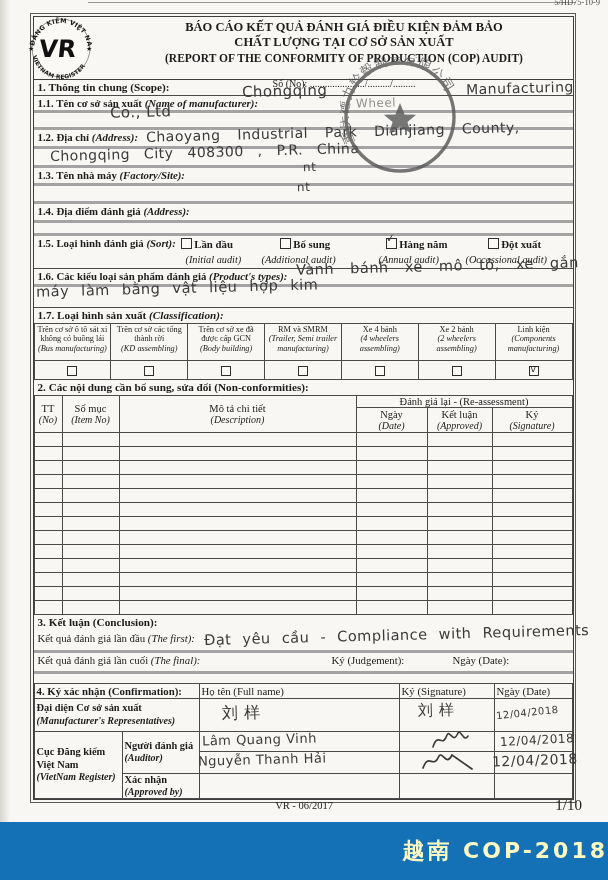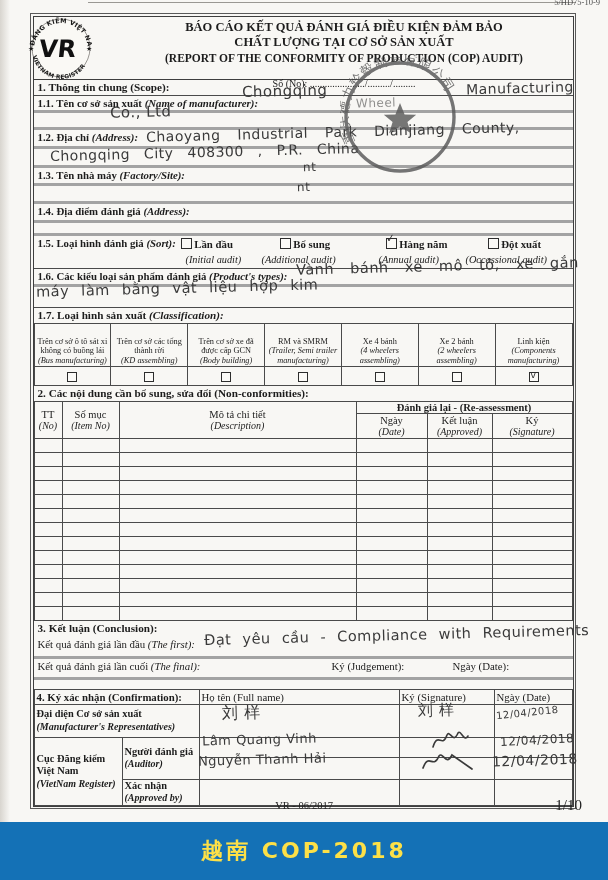--- a/index.html
+++ b/index.html
@@ -42,44 +42,44 @@
   .cb .mk{position:absolute;left:-1px;top:-7px;font-size:11px;color:#2f2f2f;
     font-family:"DejaVu Sans",sans-serif;transform:rotate(-8deg);}
   .cb .mk2{position:absolute;left:1px;top:-3px;font-size:9px;color:#2f2f2f;
     font-family:"DejaVu Sans",sans-serif;}
   .opt{position:absolute;top:2px;white-space:nowrap;font-weight:bold;}
   .optsub{position:absolute;top:0;font-style:italic;font-size:10.3px;white-space:nowrap;}
 
   table{border-collapse:collapse;table-layout:fixed;width:100%;}
   td,th{border:1px solid #4a4a4a;padding:0 2px;font-weight:normal;box-sizing:border-box;
     overflow:hidden;}
-  .t17 th{font-size:8.3px;line-height:1.18;text-align:center;vertical-align:top;padding-top:13px;}
+  .t17 th{font-size:8.3px;line-height:1.18;text-align:center;vertical-align:top;padding-top:1px;}
   .t17 .sub{font-style:italic;display:block;}
   .t17 td{height:14px;text-align:center;}
   .t17 .cb{width:8px;height:8px;}
   .t2 th{font-size:10.5px;text-align:center;}
   .t2 .sub{font-style:italic;display:block;font-size:10px;}
   .t2 td{height:14px;}
-  .t2 .grp{font-size:10.5px;font-weight:bold;}
+  .t2 .grp{font-size:10.5px;}
   .t4 th{font-size:10.8px;text-align:left;font-weight:bold;}
   .t4 td{font-size:10.4px;vertical-align:middle;}
   .t4 .lblc{font-weight:bold;line-height:1.2;}
   .t4 .lblc .en{font-size:10px;}
 
   .gap-row{height:9px;}
 
   .footer-code{position:absolute;left:0;width:608px;top:800px;text-align:center;
     font-size:10.5px;color:#222;}
   .page-num{position:absolute;right:26px;top:797px;font-size:15px;color:#222;}
 
   
   .hw{position:absolute;font-family:"DejaVu Sans",sans-serif;color:#3a3a3a;
     white-space:nowrap;transform:rotate(-1.5deg);letter-spacing:.5px;}
   .banner{position:absolute;left:0;bottom:0;width:608px;height:58px;background:#1471b6;
-    color:#fde047;display:flex;align-items:center;justify-content:center;
+    color:#fef9c3;display:flex;align-items:center;justify-content:flex-end;
     font-family:"DejaVu Sans",sans-serif;font-size:22px;font-weight:bold;letter-spacing:3px;}
   svg text{font-family:"DejaVu Sans",sans-serif;}
 </style>
 </head>
 <body>
 
 <div class="paper"></div>
 <div class="scan-left"></div>
 <div class="scan-topline"></div>
 <div class="corner-ref">5/HD75-10-9</div>

